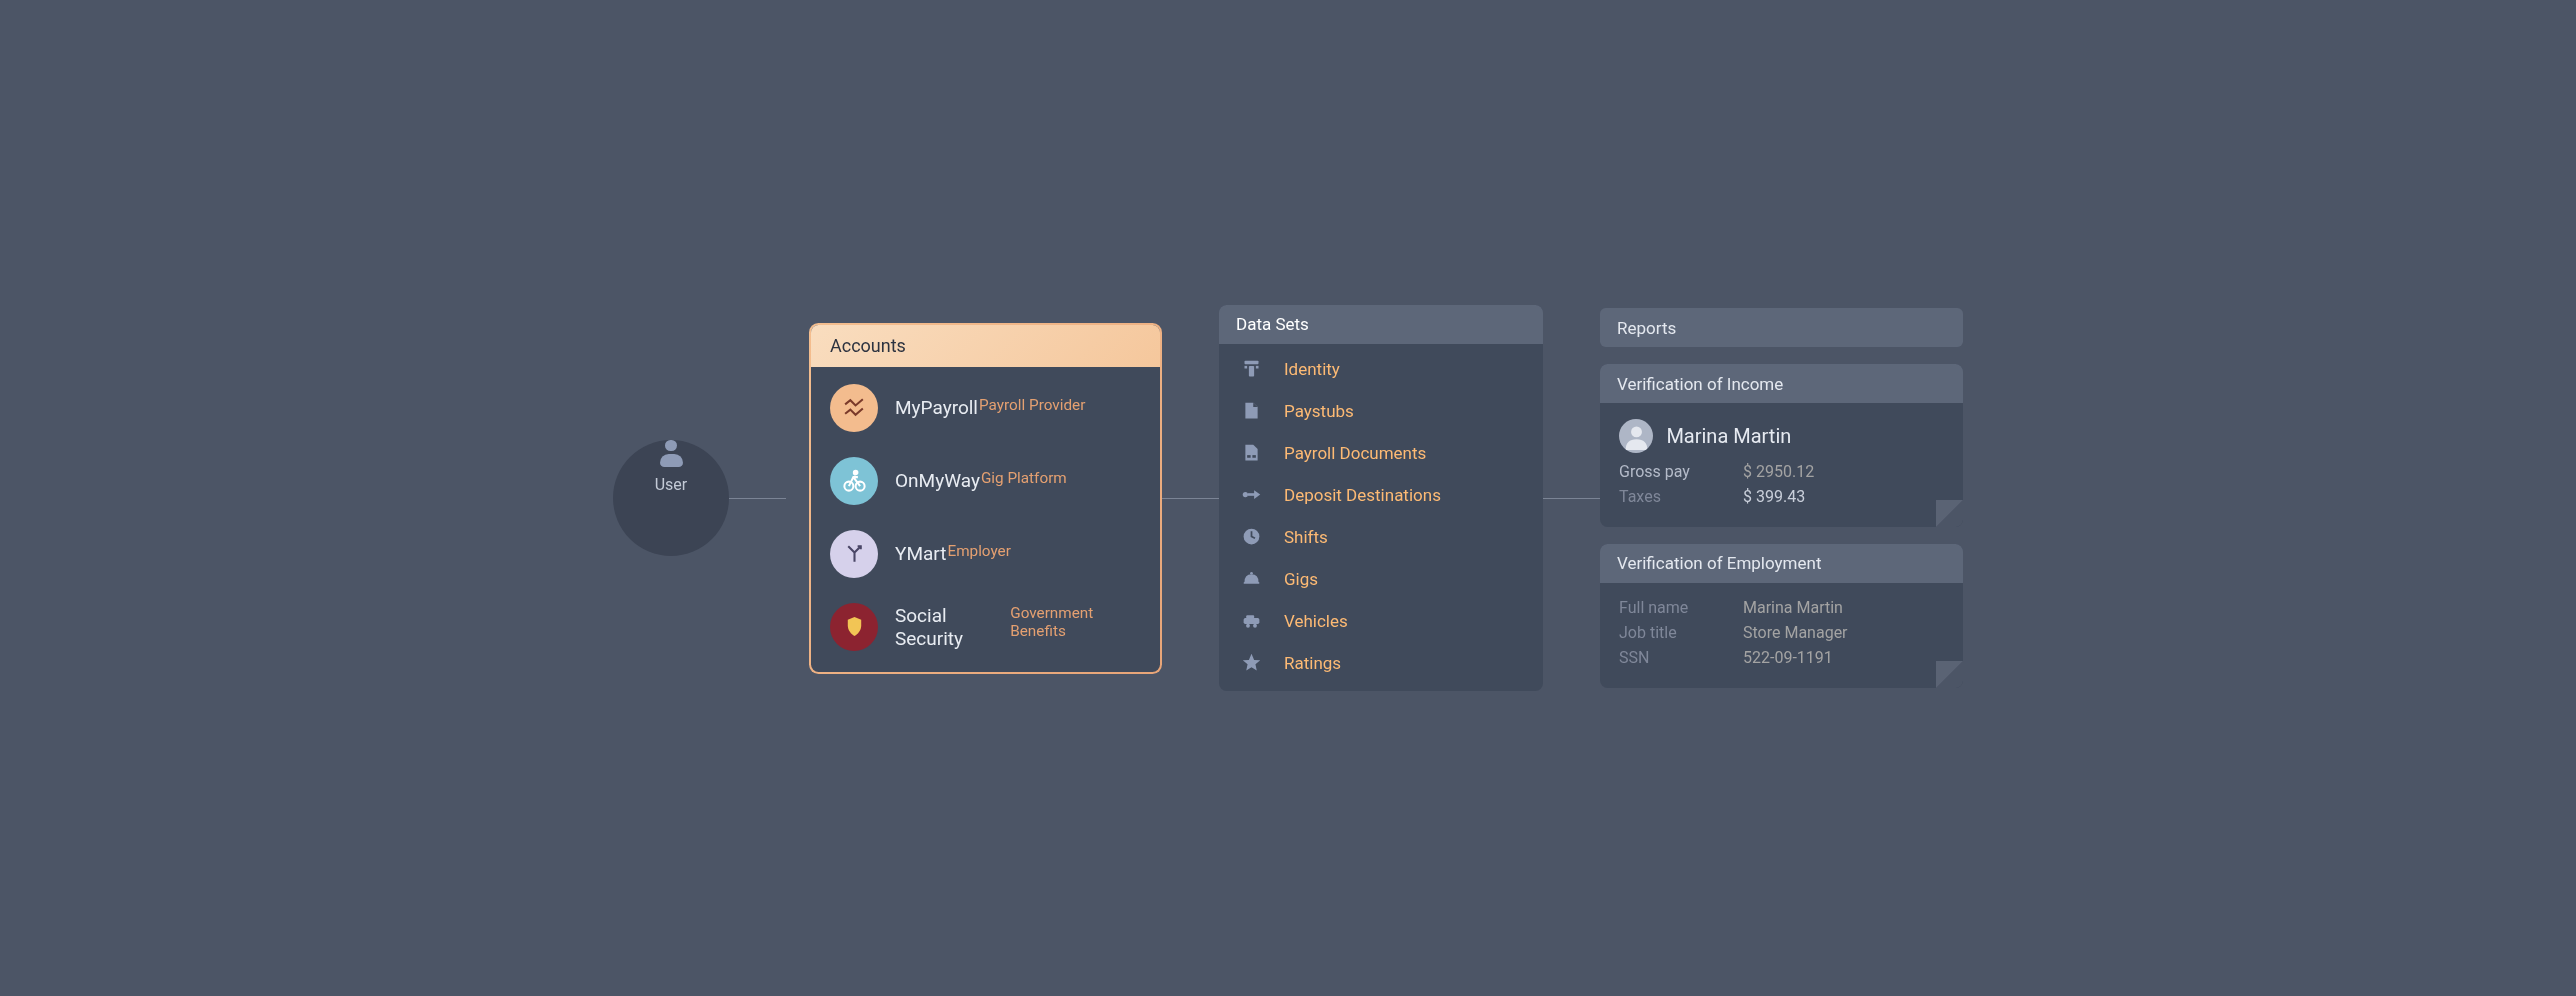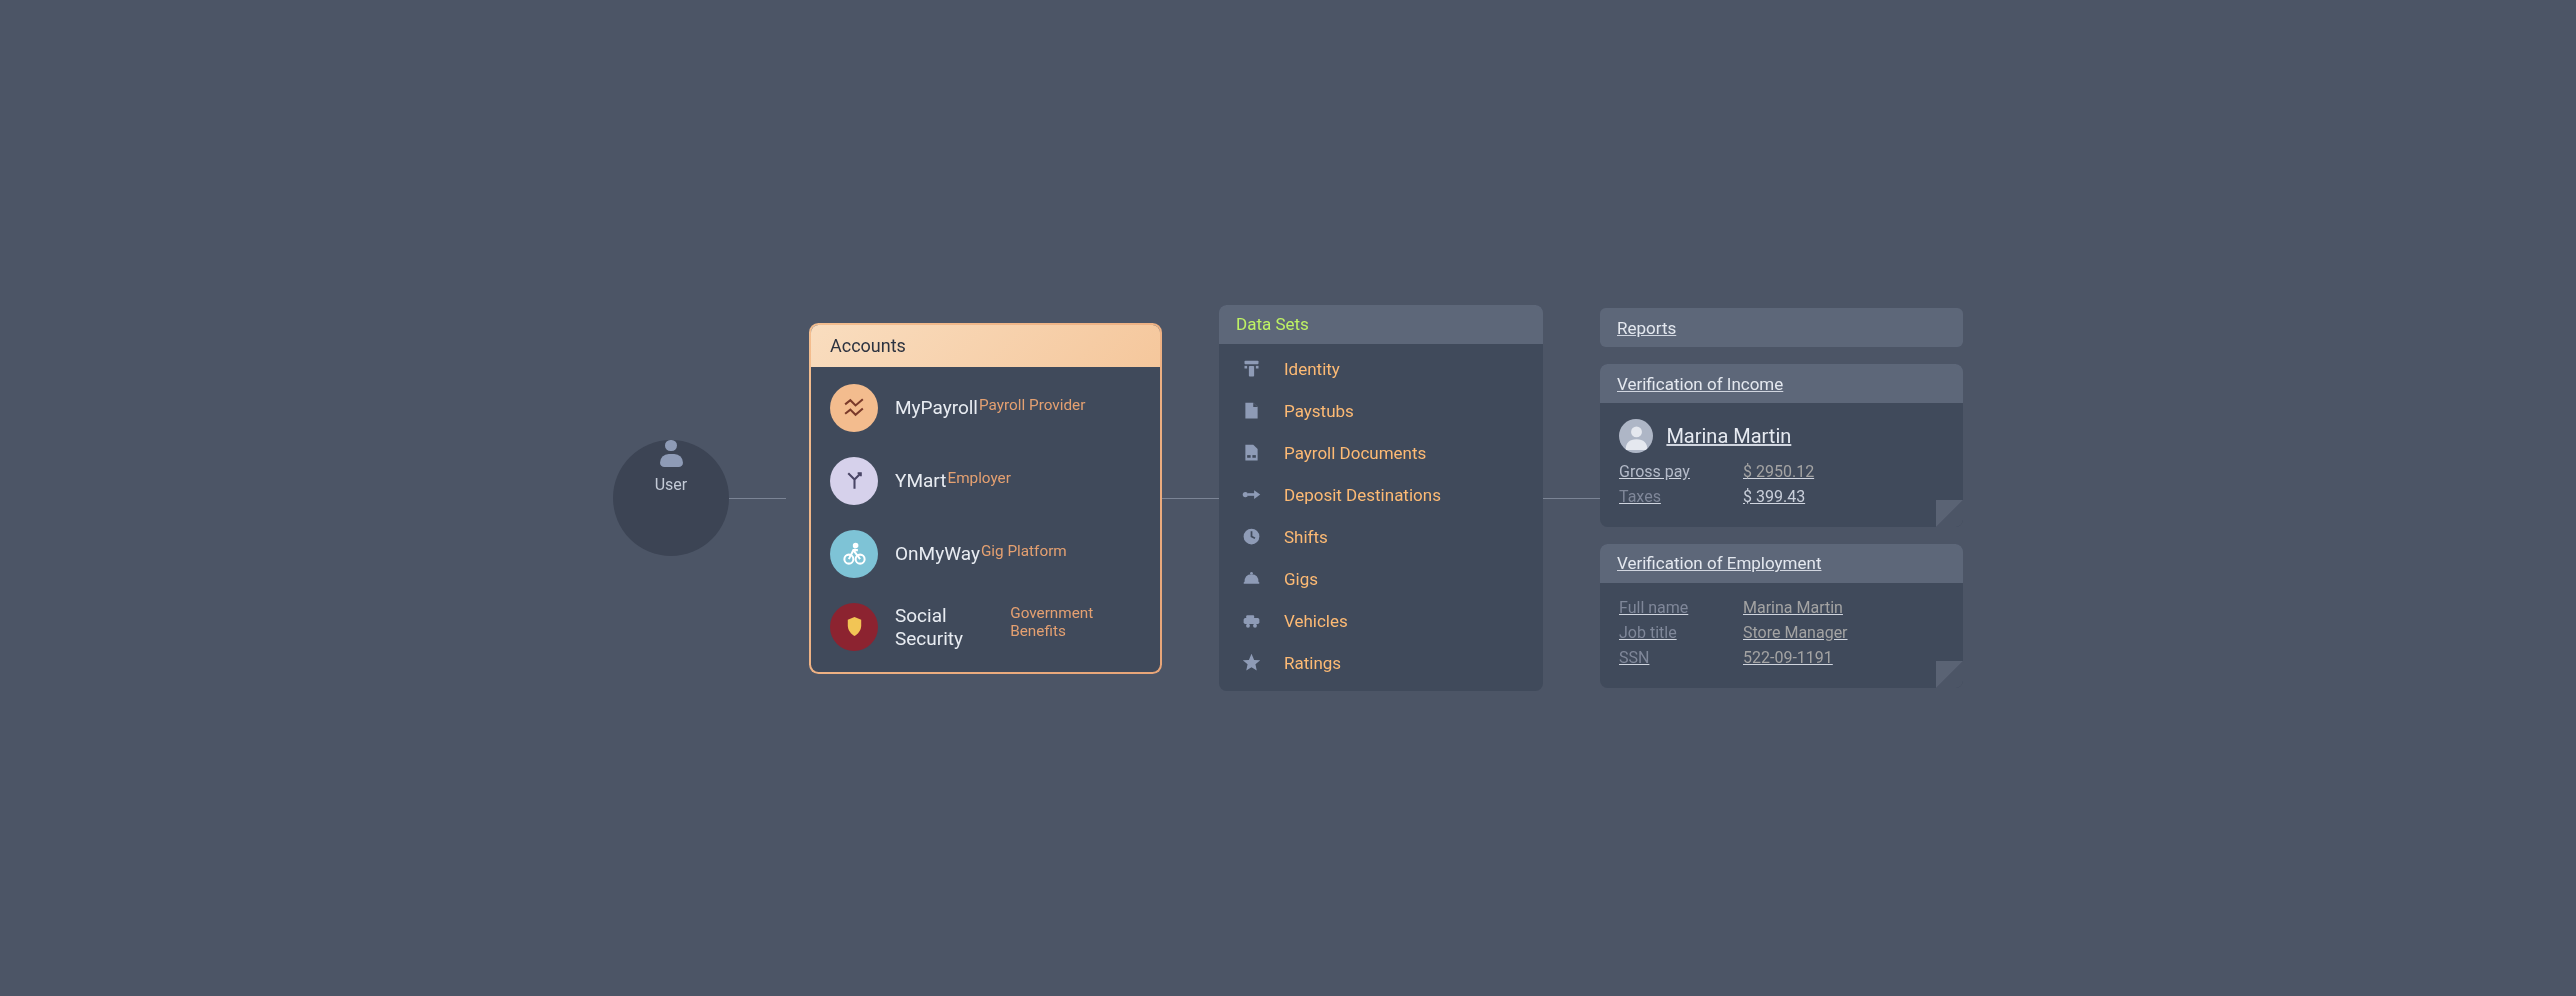--- a/index.html
+++ b/index.html
@@ -47,21 +47,21 @@
 
   
   .panel {
     background: #404A5B;
     border-radius: 7.6px;
     display: flex; flex-direction: column;
     overflow: hidden;
   }
   .panel-header {
     background: #5D6779;
-    color: #bef264;
+    color: #ffffff;
     font-size: 17px;
     padding: 9.5px 17px;
   }
 
   
   .accounts-panel {
     border-radius: 9.5px;
     padding: 2px;
     background: linear-gradient(135deg, #F4BE8F 0%, #E8A578 100%);
     width: 353px;
@@ -89,21 +89,21 @@
   .acct-sub  { color:#E4A071; font-size:15.3px; }
 
   
   .datasets-panel { width: 324px; }
   .ds-body { padding: 13.4px 21px 17px 21px; display:flex; flex-direction:column; gap:19px; }
   .ds-item { display:flex; align-items:center; gap:21px; color:#fdba74; font-size:17px; }
   .ds-icon { width:23px; height:23px; flex:0 0 23px; display:flex; align-items:center; justify-content:center; fill:#8E9BB6; }
   .ds-icon svg { width:21px; height:21px; }
 
   
-  .reports-col { width: 363px; display:flex; flex-direction:column; gap:17px;text-decoration:underline; }
+  .reports-col { width: 363px; display:flex; flex-direction:column; gap:17px; }
   .reports-header { background:#5D6779; color:#E4E8EF; border-radius:5.7px; font-size:17px; padding:9.5px 17px; }
   .report-card { background:#404A5B; border-radius:7.6px; overflow:hidden; position:relative; }
   .report-card-header { background:#5D6779; color:#E4E8EF; font-size:17px; padding:9.5px 17px; }
   .report-card-body { padding:15.3px 19px 21px 19px; display:flex; flex-direction:column; gap:9.5px; position:relative; }
   .avatar-row { display:flex; align-items:center; gap:13.4px; }
   .avatar { width:34px; height:34px; border-radius:50%; background:#AEB6C6; display:flex; align-items:center; justify-content:center; overflow:hidden; }
   .avatar svg { width: 29px; height: 29px; }
   .person-name { color:#E6EAF1; font-size:20px; }
   .kv-grid { display:grid; grid-template-columns: 124px 1fr; row-gap:5.7px; font-size:16px; }
   .kv-grid .k { color:#7F8799; }
@@ -156,44 +156,44 @@
                 <path d="M3 18 L8 14 L13 19 L20 13"></path>
             </svg>
           </div>
           <div class="acct-text">
             <span class="acct-name">MyPayroll</span>
             <span class="acct-sub">Payroll Provider</span>
           </div>
         </div>
 
         <div class="account-item">
-          <div class="acct-icon ic-lilac">
-            <svg viewBox="0 0 24 24" width="25" height="25" fill="none" stroke="#4A4666" stroke-width="2">
-              <path d="M12 20 L12 11 M12 11 L6 5 M12 11 L18 5"></path>
-              <path d="M15 5 L18 5 L18 8"></path>
-            </svg>
-          </div>
-          <div class="acct-text">
-            <span class="acct-name">YMart</span>
-            <span class="acct-sub">Employer</span>
-          </div>
-        </div>
-
-        <div class="account-item">
           <div class="acct-icon ic-sky">
             <svg viewBox="0 0 24 24" width="27" height="27" fill="none" stroke="#FFFFFF" stroke-width="1.8">
               <circle cx="7" cy="17" r="4"></circle>
                 <circle cx="17" cy="17" r="4"></circle>
               <path d="M7 17 L11 9 L15 9 M11 9 L17 17"></path>
               <circle cx="13" cy="5" r="1.6" fill="#FFFFFF"></circle>
             </svg>
           </div>
           <div class="acct-text">
             <span class="acct-name">OnMyWay</span>
             <span class="acct-sub">Gig Platform</span>
+          </div>
+        </div>
+
+        <div class="account-item">
+          <div class="acct-icon ic-lilac">
+            <svg viewBox="0 0 24 24" width="25" height="25" fill="none" stroke="#4A4666" stroke-width="2">
+              <path d="M12 20 L12 11 M12 11 L6 5 M12 11 L18 5"></path>
+              <path d="M15 5 L18 5 L18 8"></path>
+            </svg>
+          </div>
+          <div class="acct-text">
+            <span class="acct-name">YMart</span>
+            <span class="acct-sub">Employer</span>
           </div>
         </div>
 
         <div class="account-item">
           <div class="acct-icon ic-maroon">
             <svg viewBox="0 0 24 24" width="23" height="23" fill="#F2C555">
               <path d="M12 2 L19 5 V11 C19 16 15.5 20 12 22 C8.5 20 5 16 5 11 V5 Z"></path>
             </svg>
           </div>
           <div class="acct-text">

